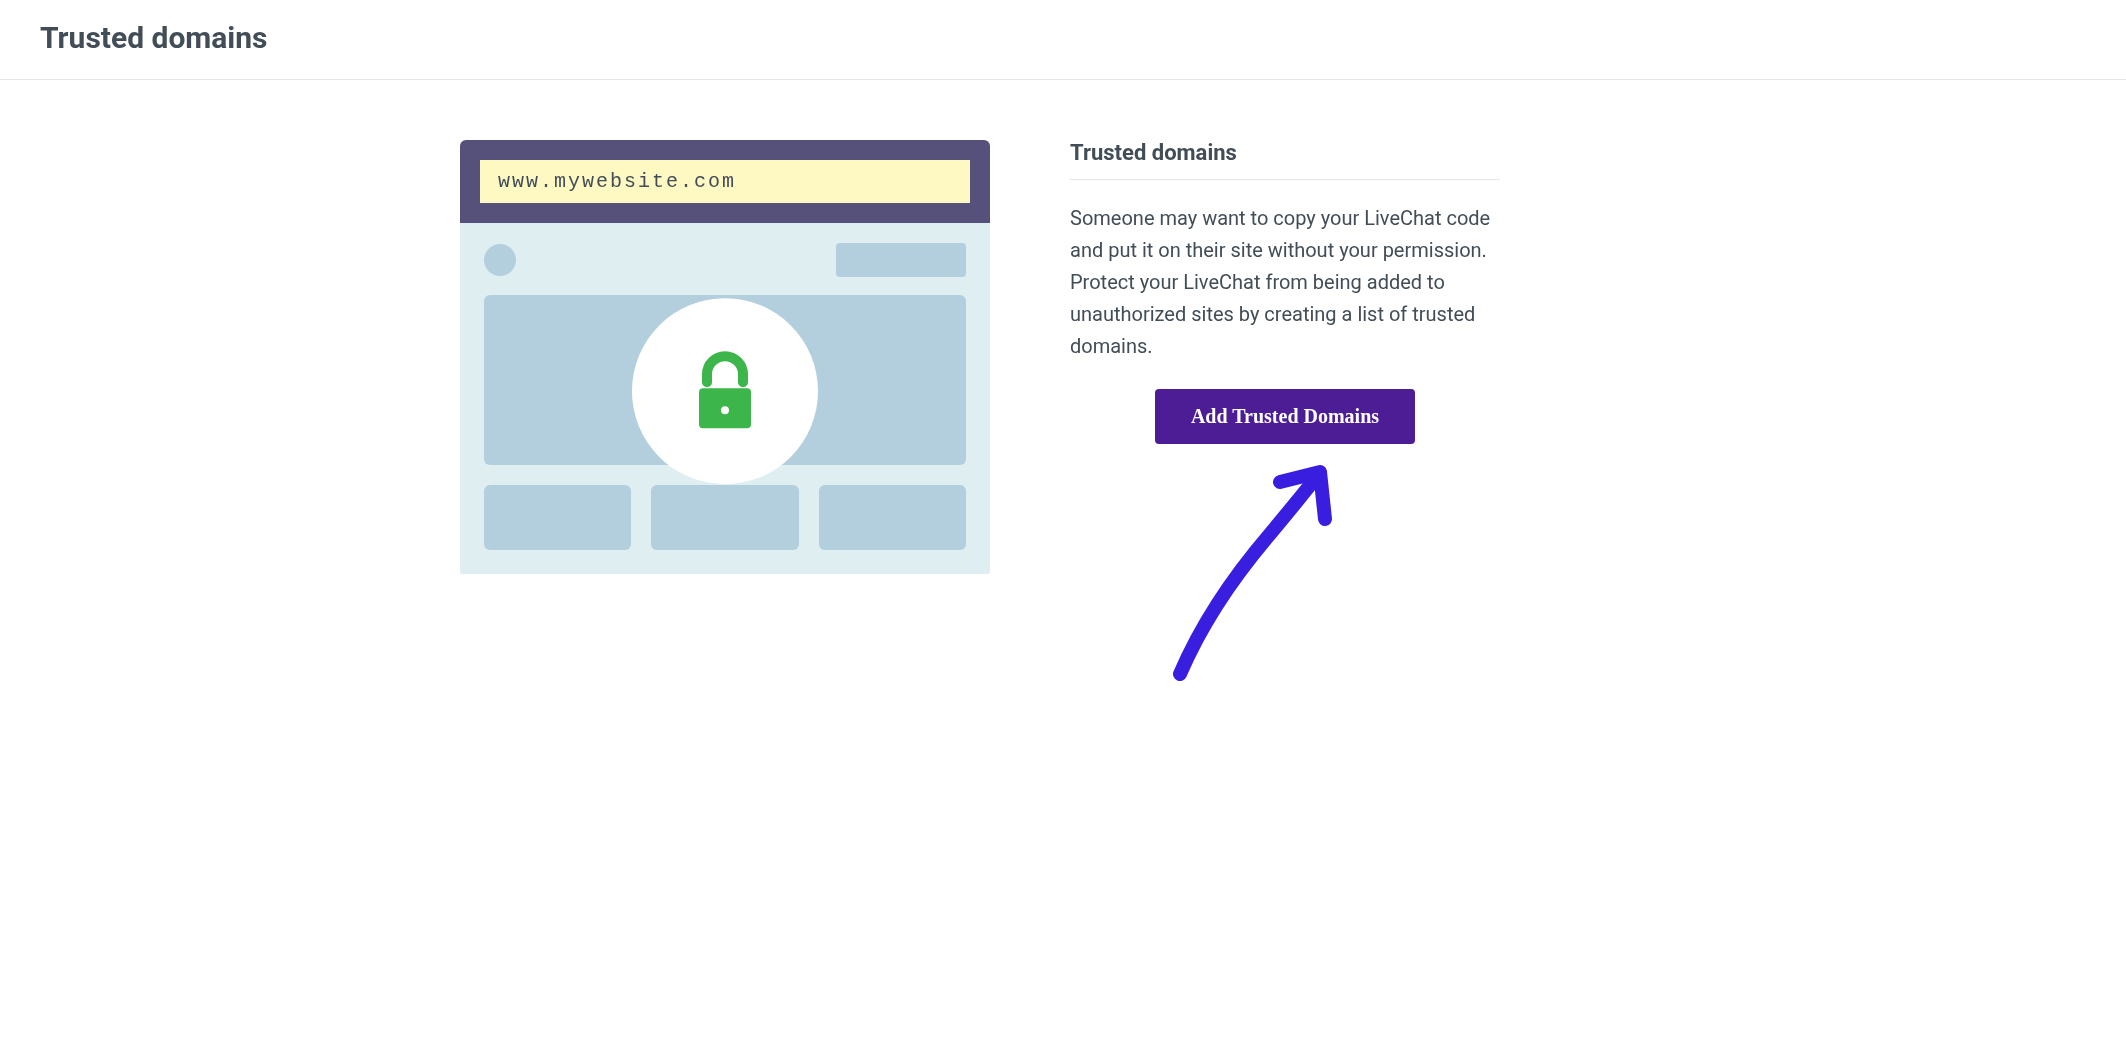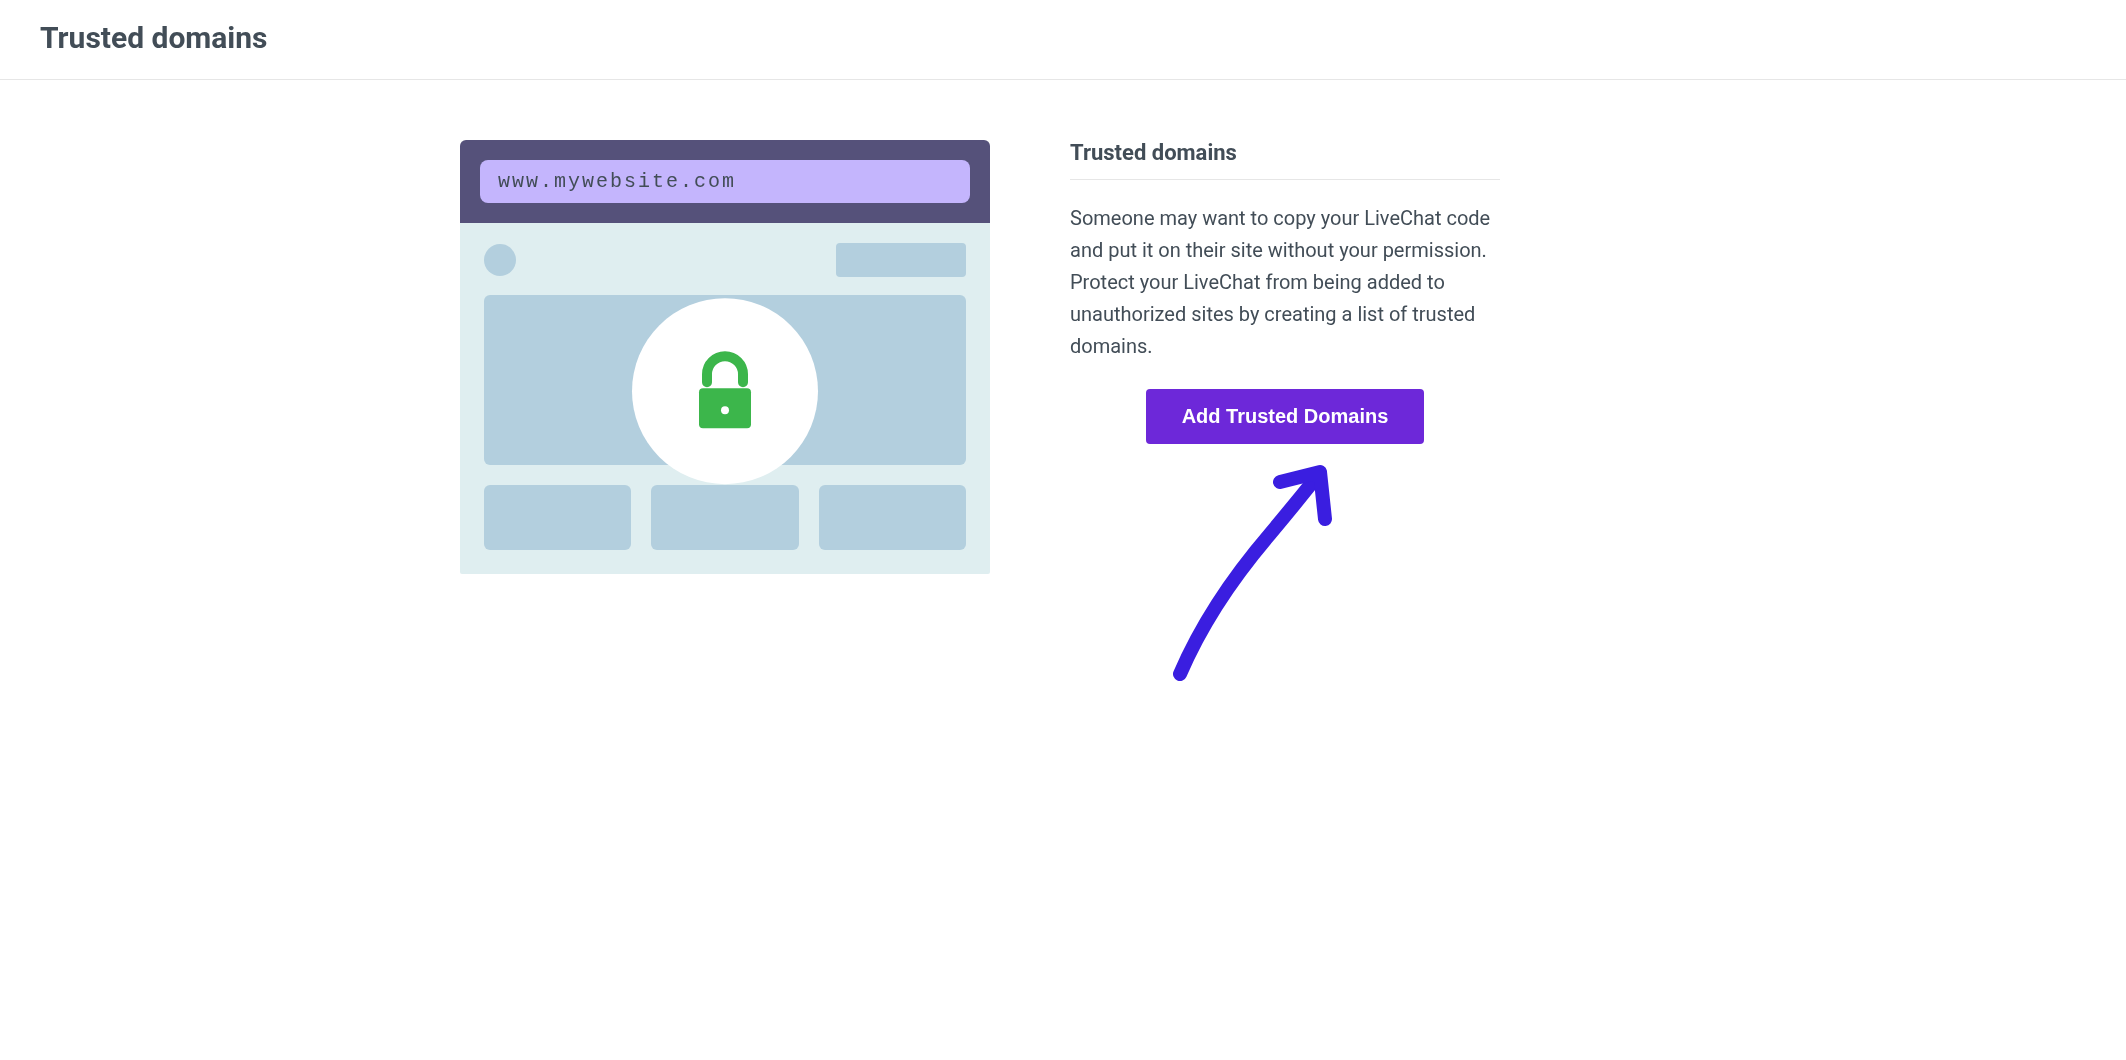--- a/index.html
+++ b/index.html
@@ -37,22 +37,22 @@
     .illustration {
       width: 530px;
       position: relative;
     }
     .browser-top {
       background: #55517a;
       border-radius: 6px 6px 0 0;
       padding: 20px;
     }
     .url-bar {
-      background: #c4b5fd;
-      border-radius: 8px;
+      background: #fef9c3;
+      border-radius: 0;
       padding: 10px 18px;
       font-size: 20px;
       letter-spacing: 2px;
       color: #424d57;
       font-family: "Courier New", monospace;
       font-weight: 500;
     }
     .browser-body {
       background: #dfeef0;
       padding: 20px 24px 24px 24px;
@@ -123,28 +123,29 @@
       line-height: 1.6;
       color: #424d57;
       margin-bottom: 27px;
     }
     .cta-wrap {
       text-align: center;
       position: relative;
     }
     .cta-button {
       display: inline-block;
-      background: #6d28d9;
+      background: #4c1d95;
       color: #ffffff;
       font-size: 20px;
       font-weight: 600;
       padding: 16px 36px;
       border: none;
       border-radius: 4px;
       cursor: pointer;
+      font-family: Liberation Serif, serif;
     }
     .arrow-annotation {
       position: absolute;
       left: 80px;
       top: 75px;
     }
   </style>
 </head>
 <body>
 

